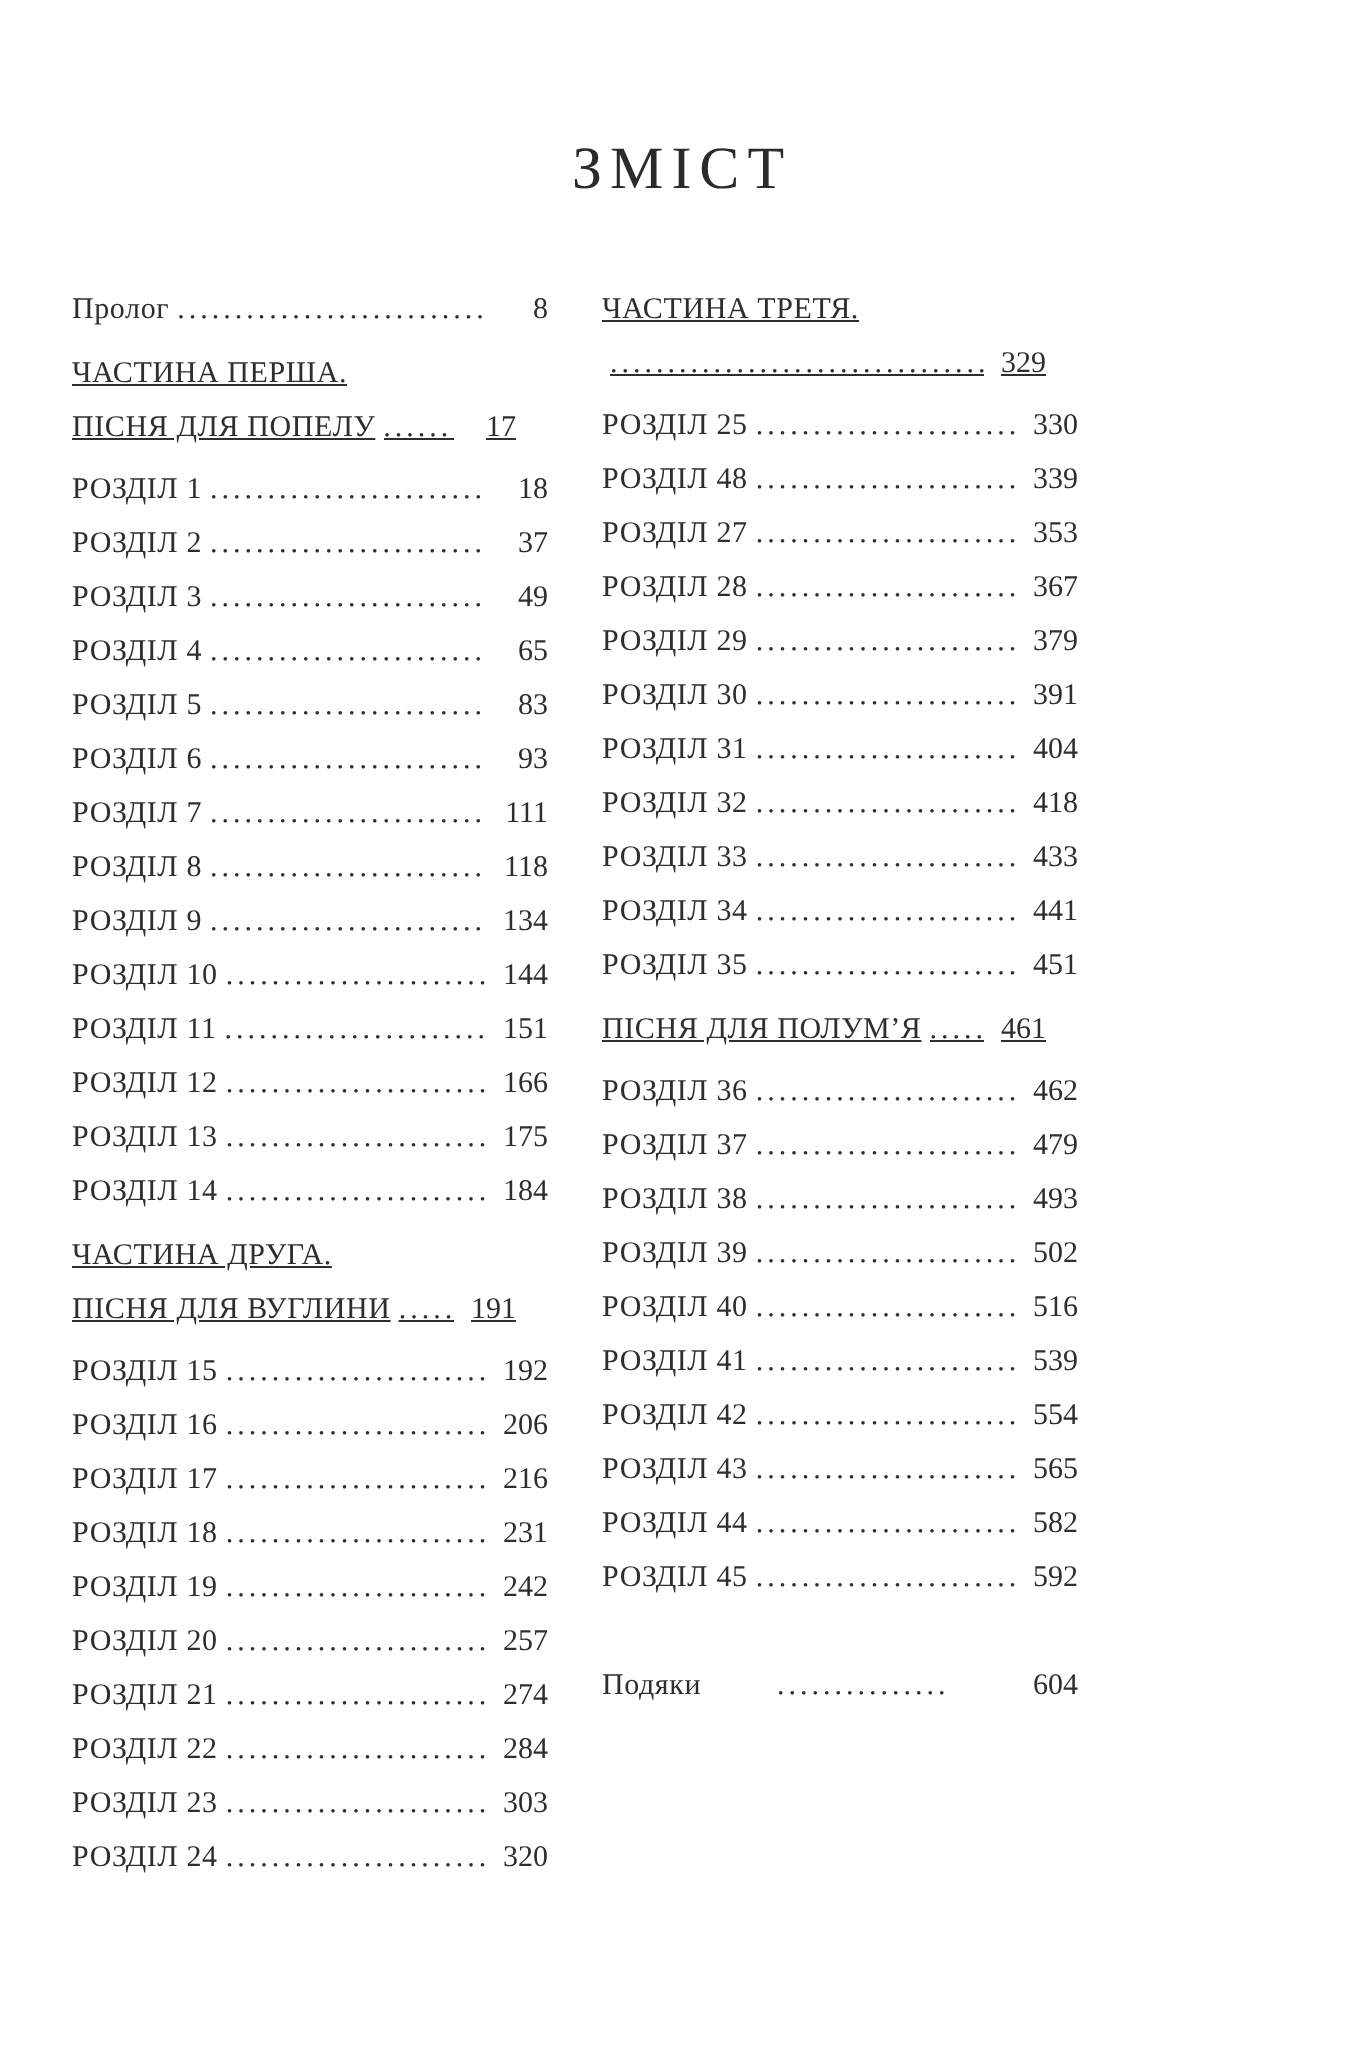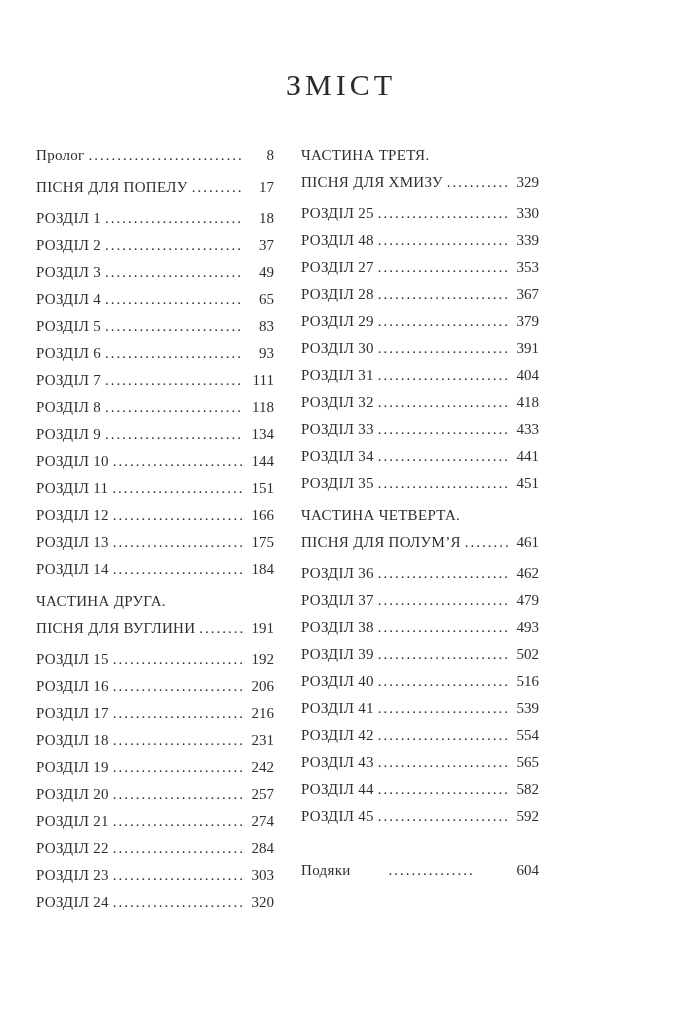--- a/index.html
+++ b/index.html
@@ -53,21 +53,22 @@
     margin: 0 5px 0 4px;
     letter-spacing: 2px;
     color: #2e2e2e;
   }
   .pagenum {
     flex: 0 0 auto;
     min-width: 26px;
     text-align: right;
   }
   .part {
-    margin: 5px 0 4px 0;
+    margin: 5px 16px 4px 0;
+    text-decoration: underline;
   }
   .col > .part:first-child {
     margin-top: 0;
   }
   .end-entry {
     margin-top: 27px;
     gap: 34px;
   }
 </style>
 </head>
@@ -77,20 +78,23 @@
   <h1 class="page-title">ЗМІСТ</h1>
   <div class="columns">
     <div class="col">
         <div class="row">
           <span class="label">Пролог</span>
           <span class="leader">................................................................................</span>
           <span class="pagenum">8</span>
         </div>
         <div class="part">
           <div class="row">
+            <span class="label">ЧАСТИНА ПЕРША.</span>
+          </div>
+          <div class="row">
             <span class="label">ПІСНЯ ДЛЯ ПОПЕЛУ</span>
             <span class="leader">................................................................................</span>
             <span class="pagenum">17</span>
           </div>
         </div>
         <div class="row">
           <span class="label">РОЗДІЛ 1</span>
           <span class="leader">................................................................................</span>
           <span class="pagenum">18</span>
         </div>
@@ -219,21 +223,20 @@
           <span class="leader">................................................................................</span>
           <span class="pagenum">320</span>
         </div>
       </div>
     <div class="col">
         <div class="part">
           <div class="row">
             <span class="label">ЧАСТИНА ТРЕТЯ.</span>
           </div>
           <div class="row">
-            <span class="label">ПІСНЯ ДЛЯ ХМИЗУ</span>
             <span class="leader">................................................................................</span>
             <span class="pagenum">329</span>
           </div>
         </div>
         <div class="row">
           <span class="label">РОЗДІЛ 25</span>
           <span class="leader">................................................................................</span>
           <span class="pagenum">330</span>
         </div>
         <div class="row">
@@ -280,23 +283,20 @@
           <span class="label">РОЗДІЛ 34</span>
           <span class="leader">................................................................................</span>
           <span class="pagenum">441</span>
         </div>
         <div class="row">
           <span class="label">РОЗДІЛ 35</span>
           <span class="leader">................................................................................</span>
           <span class="pagenum">451</span>
         </div>
         <div class="part">
-          <div class="row">
-            <span class="label">ЧАСТИНА ЧЕТВЕРТА.</span>
-          </div>
           <div class="row">
             <span class="label">ПІСНЯ ДЛЯ ПОЛУМ’Я</span>
             <span class="leader">................................................................................</span>
             <span class="pagenum">461</span>
           </div>
         </div>
         <div class="row">
           <span class="label">РОЗДІЛ 36</span>
           <span class="leader">................................................................................</span>
           <span class="pagenum">462</span>

